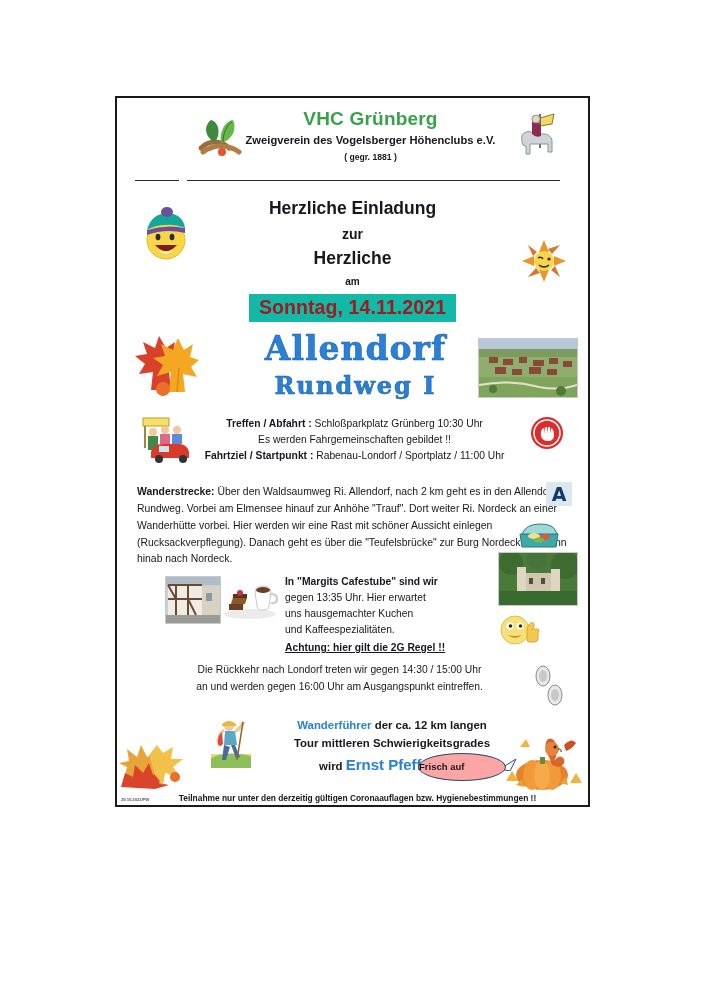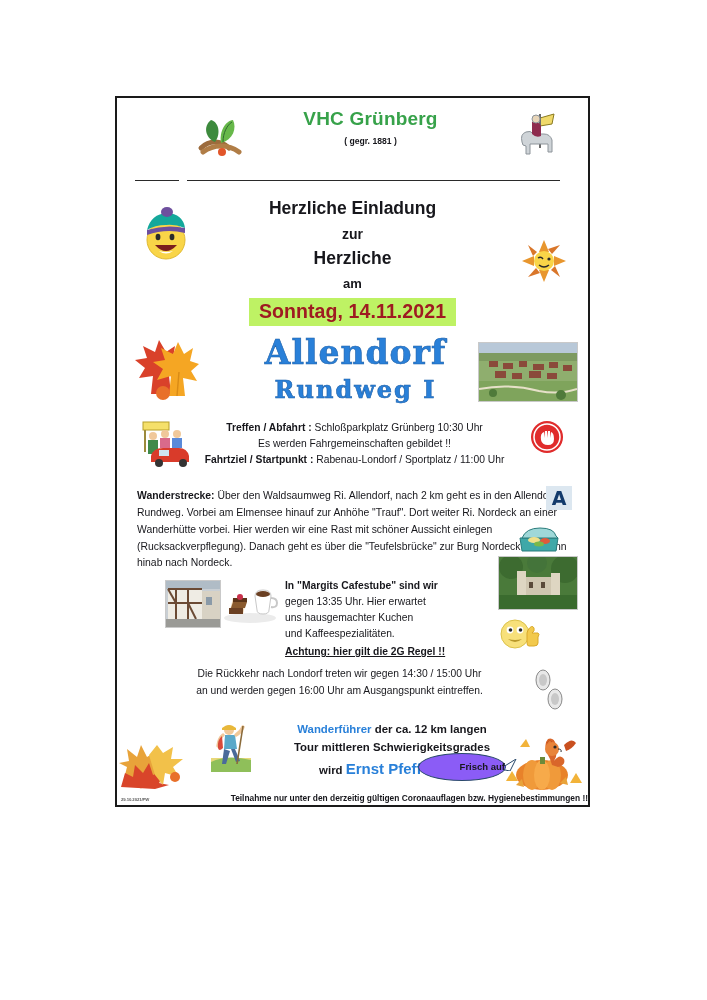--- a/index.html
+++ b/index.html
@@ -119,31 +119,31 @@
     color: #17171c;
     margin-top: 7px;
   }
   .invite-l2 {
     font-size: 17.5px;
     font-weight: bold;
     color: #17171c;
     margin-top: 6px;
   }
   .invite-am {
-    font-size: 13px;
+    font-size: 10px;
     font-weight: bold;
     color: #17171c;
     margin-top: 7px;
   }
   .date-line {
     margin-top: 7px;
   }
   .date-hl {
     display: inline-block;
-    background: #bef264;
+    background: #14b8a6;
     color: #9e1b21;
     font-size: 19.5px;
     font-weight: bold;
     padding: 2px 10px 3px 10px;
     letter-spacing: .1px;
   }
 
   .smiley-hat {
     position: absolute;
     left: 20px;
@@ -400,40 +400,40 @@
     height: 58px;
   }
   .bubble {
     position: absolute;
     right: 82px;
     bottom: 24px;
     width: 86px;
     height: 26px;
     border: 1px solid #2a4a6b;
     border-radius: 50%;
-    background: #8b5cf6;
-    text-align: right;
+    background: #fca5a5;
+    text-align: left;
     line-height: 26px;
     font-size: 9.5px;
     font-weight: bold;
     color: #17171c;
   }
   .bubble-tail {
     position: absolute;
     right: 70px;
     bottom: 36px;
     width: 18px;
     height: 12px;
   }
   .footer-note {
     position: absolute;
     left: 0;
     right: 0;
     bottom: 2px;
-    text-align: right;
+    text-align: center;
     font-size: 8.4px;
     font-weight: bold;
     color: #17171c;
     padding-left: 10px;
   }
   .stamp {
     position: absolute;
     left: 4px;
     bottom: 3px;
     font-size: 4.3px;
@@ -455,20 +455,21 @@
           <path d="M8 36 Q14 30 22 30 Q30 30 36 36" stroke="#9c6b3c" stroke-width="5" fill="none" stroke-linecap="round"></path>
           <path d="M10 40 Q18 34 28 34 Q38 34 46 40" stroke="#b07d46" stroke-width="5" fill="none" stroke-linecap="round"></path>
           <path d="M22 30 C12 26 10 14 18 8 C26 10 28 22 22 30 Z" fill="#3d8a3d"></path>
           <path d="M28 31 C26 20 32 9 40 8 C44 16 40 28 28 31 Z" fill="#67b84a"></path>
           <path d="M30 30 C30 21 34 13 39 10" stroke="#2f6b2f" stroke-width="1" fill="none"></path>
           <circle cx="29" cy="40" r="4" fill="#e2562a"></circle>
         </svg>
       </span>
 
       <div class="org-name">VHC Grünberg</div>
+      <div class="org-sub">Zweigverein des Vogelsberger Höhenclubs e.V.</div>
       <div class="org-gegr">( gegr. 1881 )</div>
 
       <span class="knight">
         <svg viewBox="0 0 56 56" width="56" height="56">
           <path d="M30 10 L44 6 L42 16 L30 18 Z" fill="#f0d96a" stroke="#8a7a20" stroke-width="1"></path>
           <line x1="30" y1="6" x2="30" y2="40" stroke="#6b6b6b" stroke-width="2"></line>
           <path d="M12 34 Q10 26 16 24 Q20 22 24 26 L34 26 Q40 26 42 32 L42 44 L38 44 L38 36 L20 36 L20 46 L16 46 L16 38 Q12 38 12 34 Z" fill="#cfd4d8" stroke="#8d949a" stroke-width="1"></path>
           <path d="M22 14 Q28 12 31 18 L31 28 Q26 30 22 26 Z" fill="#8e2b4e"></path>
           <circle cx="26" cy="11" r="4" fill="#e8d5b8" stroke="#8d949a" stroke-width="1"></circle>
         </svg>

